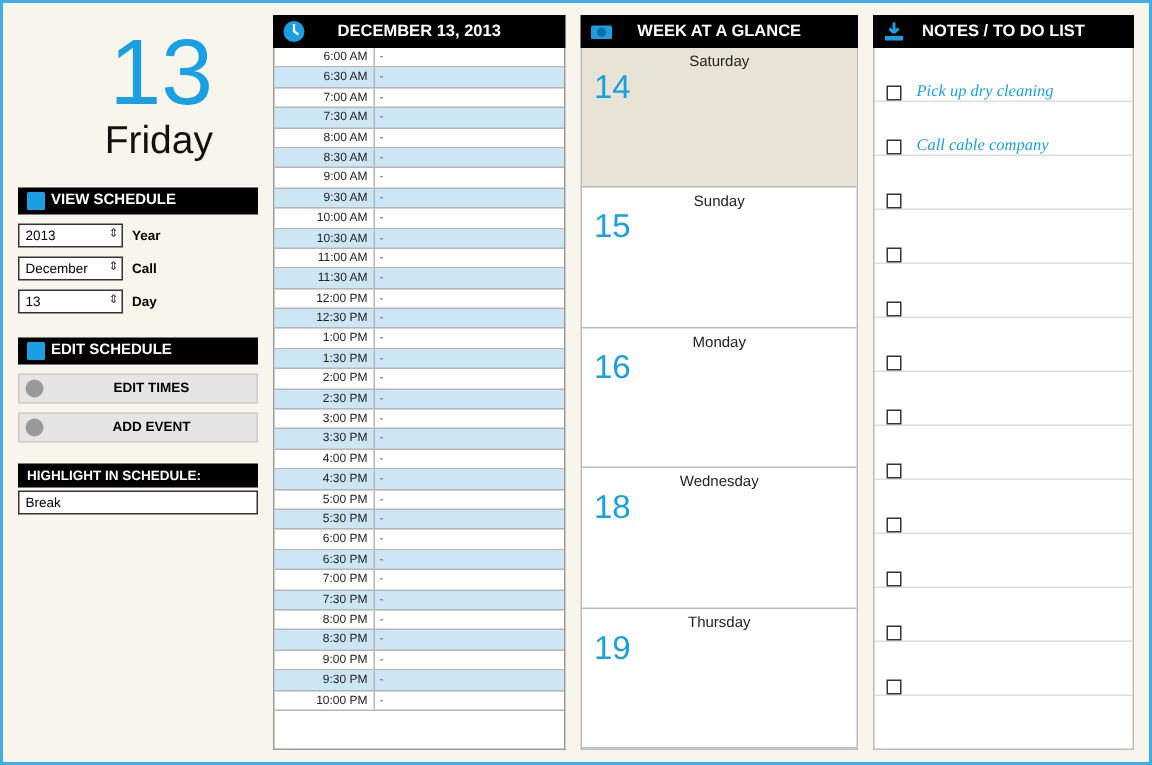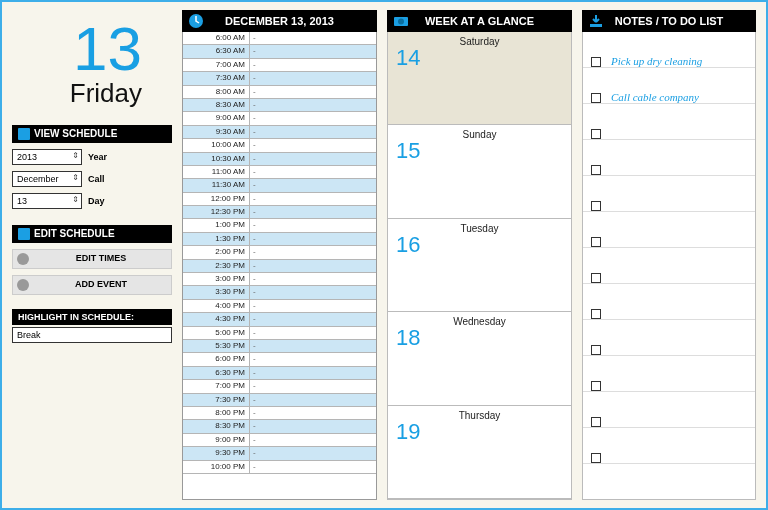--- a/index.html
+++ b/index.html
@@ -250,21 +250,21 @@
     <div class="week-body" id="week-body">
         <div class="wday">
           <div class="wname">Saturday</div>
           <div class="wnum">14</div>
         </div>
         <div class="wday">
           <div class="wname">Sunday</div>
           <div class="wnum">15</div>
         </div>
         <div class="wday">
-          <div class="wname">Tuesday</div>
+          <div class="wname">Monday</div>
           <div class="wnum">16</div>
         </div>
         <div class="wday">
           <div class="wname">Wednesday</div>
           <div class="wnum">18</div>
         </div>
         <div class="wday">
           <div class="wname">Thursday</div>
           <div class="wnum">19</div>
         </div>

